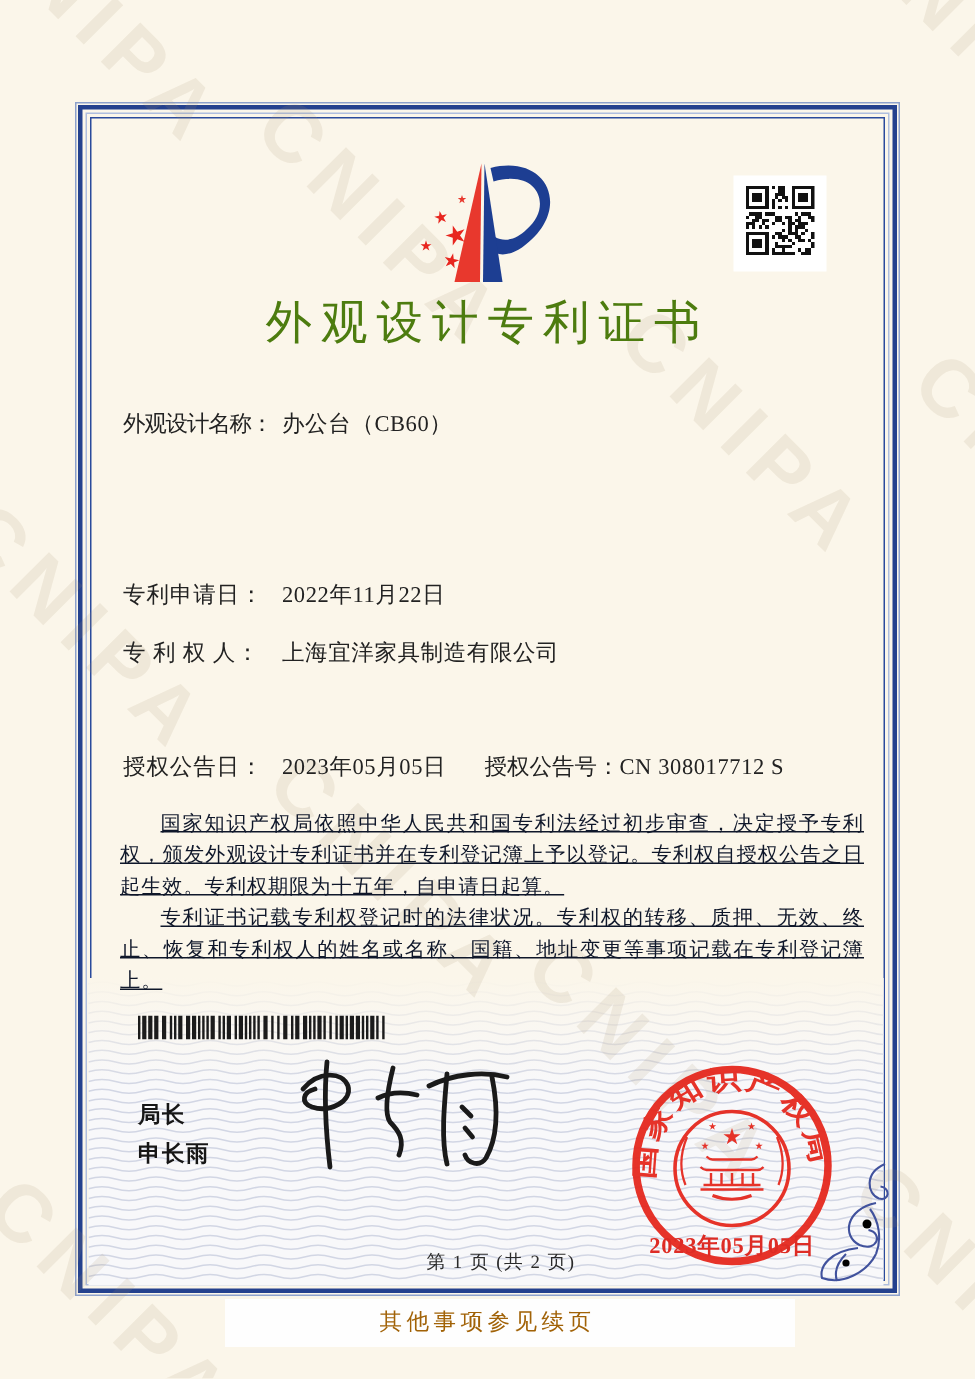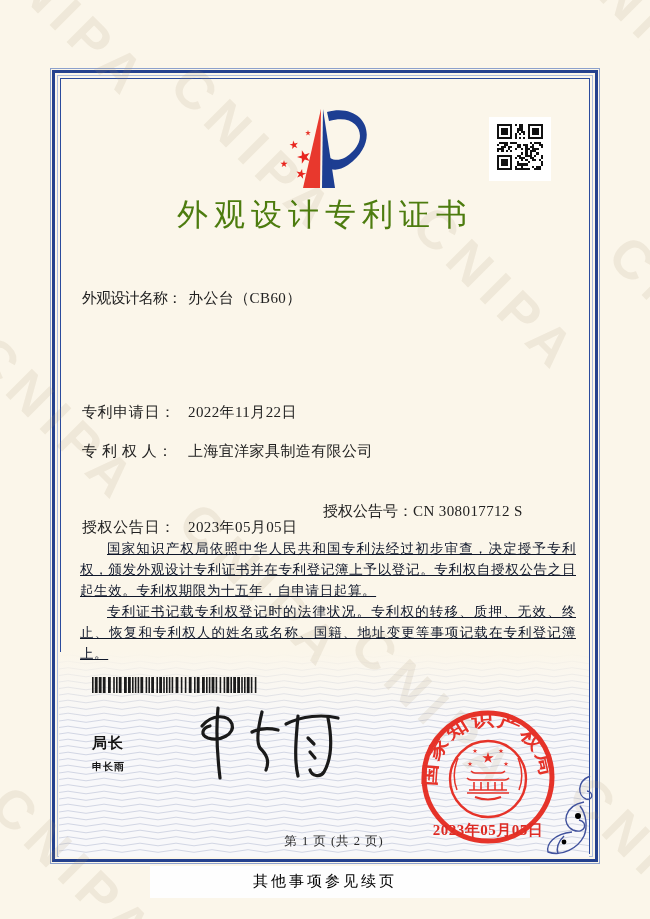--- a/index.html
+++ b/index.html
@@ -20,54 +20,54 @@
   .cert-no{position:absolute;left:82px;top:112px;font-size:15px;letter-spacing:2px;color:#242424;}
 
   .title{position:absolute;left:0;right:0;top:194px;text-align:center;
          font-size:31px;font-weight:400;letter-spacing:6px;color:#4d7c0f;}
 
   .qr-box{position:absolute;left:489px;top:117px;width:62px;height:64px;background:#fff;}
   .qr-box svg{position:absolute;left:8px;top:7px;}
 
   .logo{position:absolute;left:275px;top:102px;}
 
-  .frow{position:absolute;left:82px;font-size:15px;color:#222;letter-spacing:0.6px;white-space:nowrap;margin-top:16px;}
+  .frow{position:absolute;left:82px;font-size:15px;color:#222;letter-spacing:0.6px;white-space:nowrap;}
   .flabel{display:inline-block;width:106px;white-space:nowrap;}
   .flabel.tight{letter-spacing:-0.8px;}
   .fval{letter-spacing:0.4px;}
   .frow2{position:absolute;left:323px;font-size:15px;color:#222;white-space:nowrap;}
 
   .para{position:absolute;left:80px;width:496px;font-size:13.5px;line-height:21px;
         color:#0f172a;text-indent:2em;letter-spacing:0.6px;text-align:justify;text-decoration:underline;}
 
   .wave-band{position:absolute;left:59px;top:652px;width:530px;height:205px;background:#f8f8fa;}
   .wave-band svg path{stroke:#d2d6e4;stroke-width:1;fill:none;}
   .wave-fade{position:absolute;left:59px;top:652px;width:530px;height:72px;
              background:linear-gradient(#fbf6ea,rgba(251,246,234,0));}
 
   .barcode{position:absolute;left:92px;top:677px;}
   .barcode rect{fill:#1b1b1b;}
 
   .director-title{position:absolute;left:92px;top:734px;font-family:"Liberation Sans","DejaVu Sans",sans-serif;
                   font-size:15px;font-weight:600;color:#161616;letter-spacing:1px;}
   .director-name{position:absolute;left:92px;top:760px;font-family:"Liberation Sans","DejaVu Sans",sans-serif;
-                 font-size:10px;font-weight:600;color:#161616;letter-spacing:1px;}
+                 font-size:15px;font-weight:600;color:#161616;letter-spacing:1px;}
   .signature{position:absolute;left:190px;top:698px;}
   .signature path{stroke:#1a1a1a;stroke-width:3.2;fill:none;stroke-linecap:round;stroke-linejoin:round;}
 
   .seal{position:absolute;left:414px;top:666px;opacity:0.94;}
   .seal .ring{fill:none;stroke:#e5271d;stroke-width:5;}
   .seal .arc-text{font-size:17.5px;font-weight:700;fill:#e5271d;letter-spacing:2px;}
   .seal .emblem{fill:none;stroke:#e5271d;}
   .seal .star{fill:#e5271d;}
   .seal .seal-date{font-size:15px;font-weight:700;fill:#dd2018;letter-spacing:0.5px;text-anchor:middle;}
 
   .page-num{position:absolute;left:0;right:0;top:833px;text-align:center;font-size:12.5px;color:#2a2a2a;letter-spacing:1px;padding-left:18px;}
   .note-strip{position:absolute;left:150px;top:866px;width:380px;height:32px;background:#fefefe;}
-  .note{position:absolute;left:0;right:0;top:872px;text-align:center;font-size:15px;color:#000000;letter-spacing:3px;}
+  .note{position:absolute;left:0;right:0;top:872px;text-align:center;font-size:15px;color:#a16207;letter-spacing:3px;}
 
   .ornament{position:absolute;left:534px;top:772px;}
   .ornament path{stroke:#41529d;stroke-width:1.4;fill:none;}
 
   .logo-red{fill:#e8382d;}
   .logo-blue{fill:#1d3e92;}
 </style>
 </head>
 <body>
 

